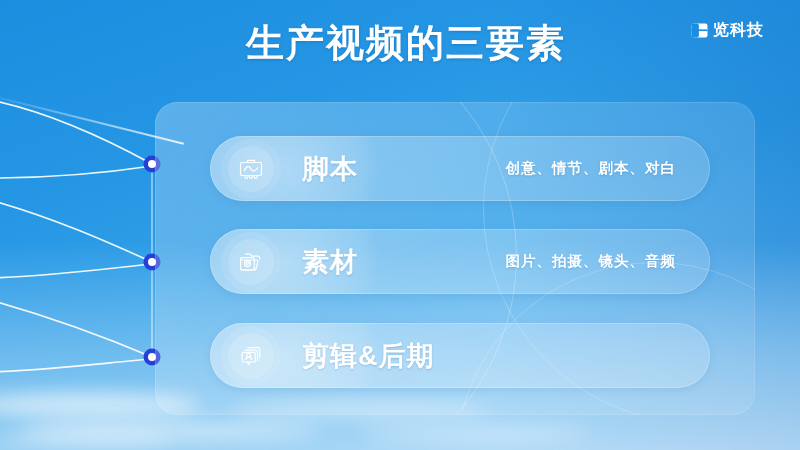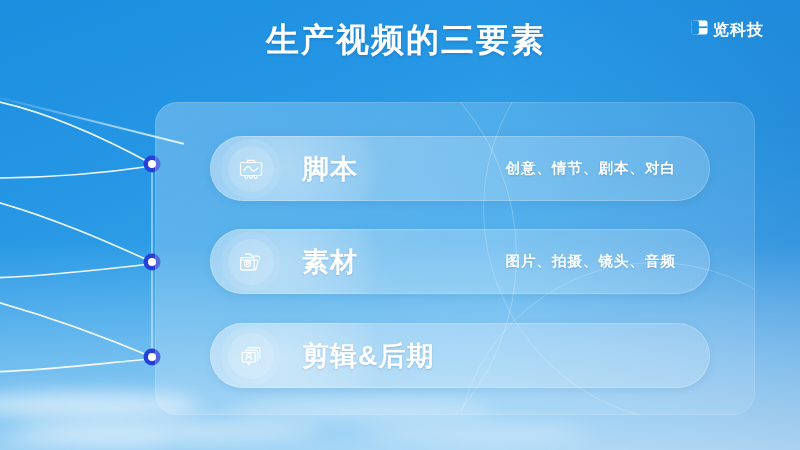--- a/index.html
+++ b/index.html
@@ -39,27 +39,27 @@
     transform:rotate(14deg); transform-origin:left center; filter:blur(.4px);
   }
 
   
   .connectors{ position:absolute; left:0; top:0; width:800px; height:450px; pointer-events:none; }
 
   
   .title{
     position:absolute; left:0; right:0; top:18px;
     text-align:center; color:#ffffff;
-    font-size:33px; font-weight:bold; letter-spacing:2px;
+    font-size:38px; font-weight:bold; letter-spacing:2px;
     text-shadow:0 1px 3px rgba(6,70,140,.30);
     margin-left:12px;
   }
   .brand{
     position:absolute; right:36px; top:20px;
-    display:flex; align-items:flex-start; gap:5px;
+    display:flex; align-items:center; gap:5px;
     color:#ffffff; font-size:16px; font-weight:bold; letter-spacing:1px;
   }
   .brand-mark{ width:17px; height:15px; position:relative; display:block; }
 
   
   .card{
     position:absolute; left:155px; top:102px; width:600px; height:313px;
     border-radius:22px;
     background:linear-gradient(135deg, rgba(255,255,255,.26) 0%, rgba(255,255,255,.15) 45%, rgba(255,255,255,.09) 100%);
     box-shadow:inset 0 0 0 1px rgba(255,255,255,.13);

